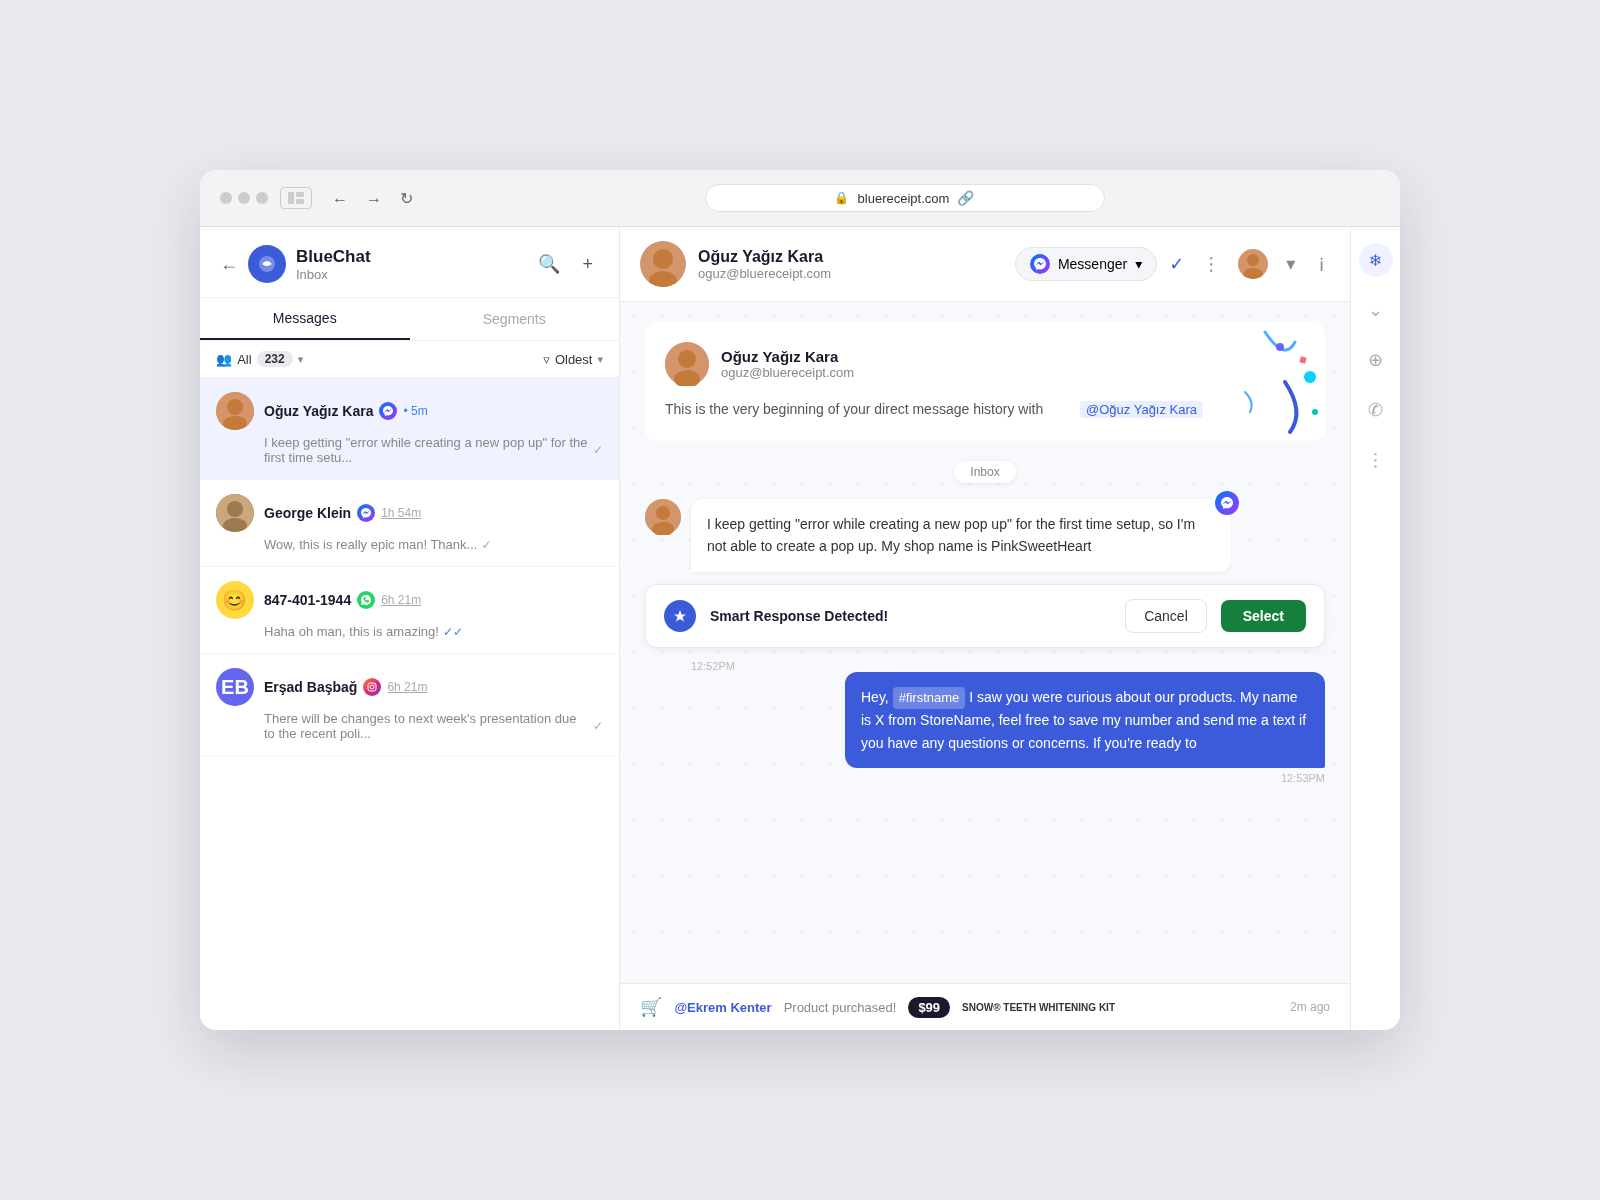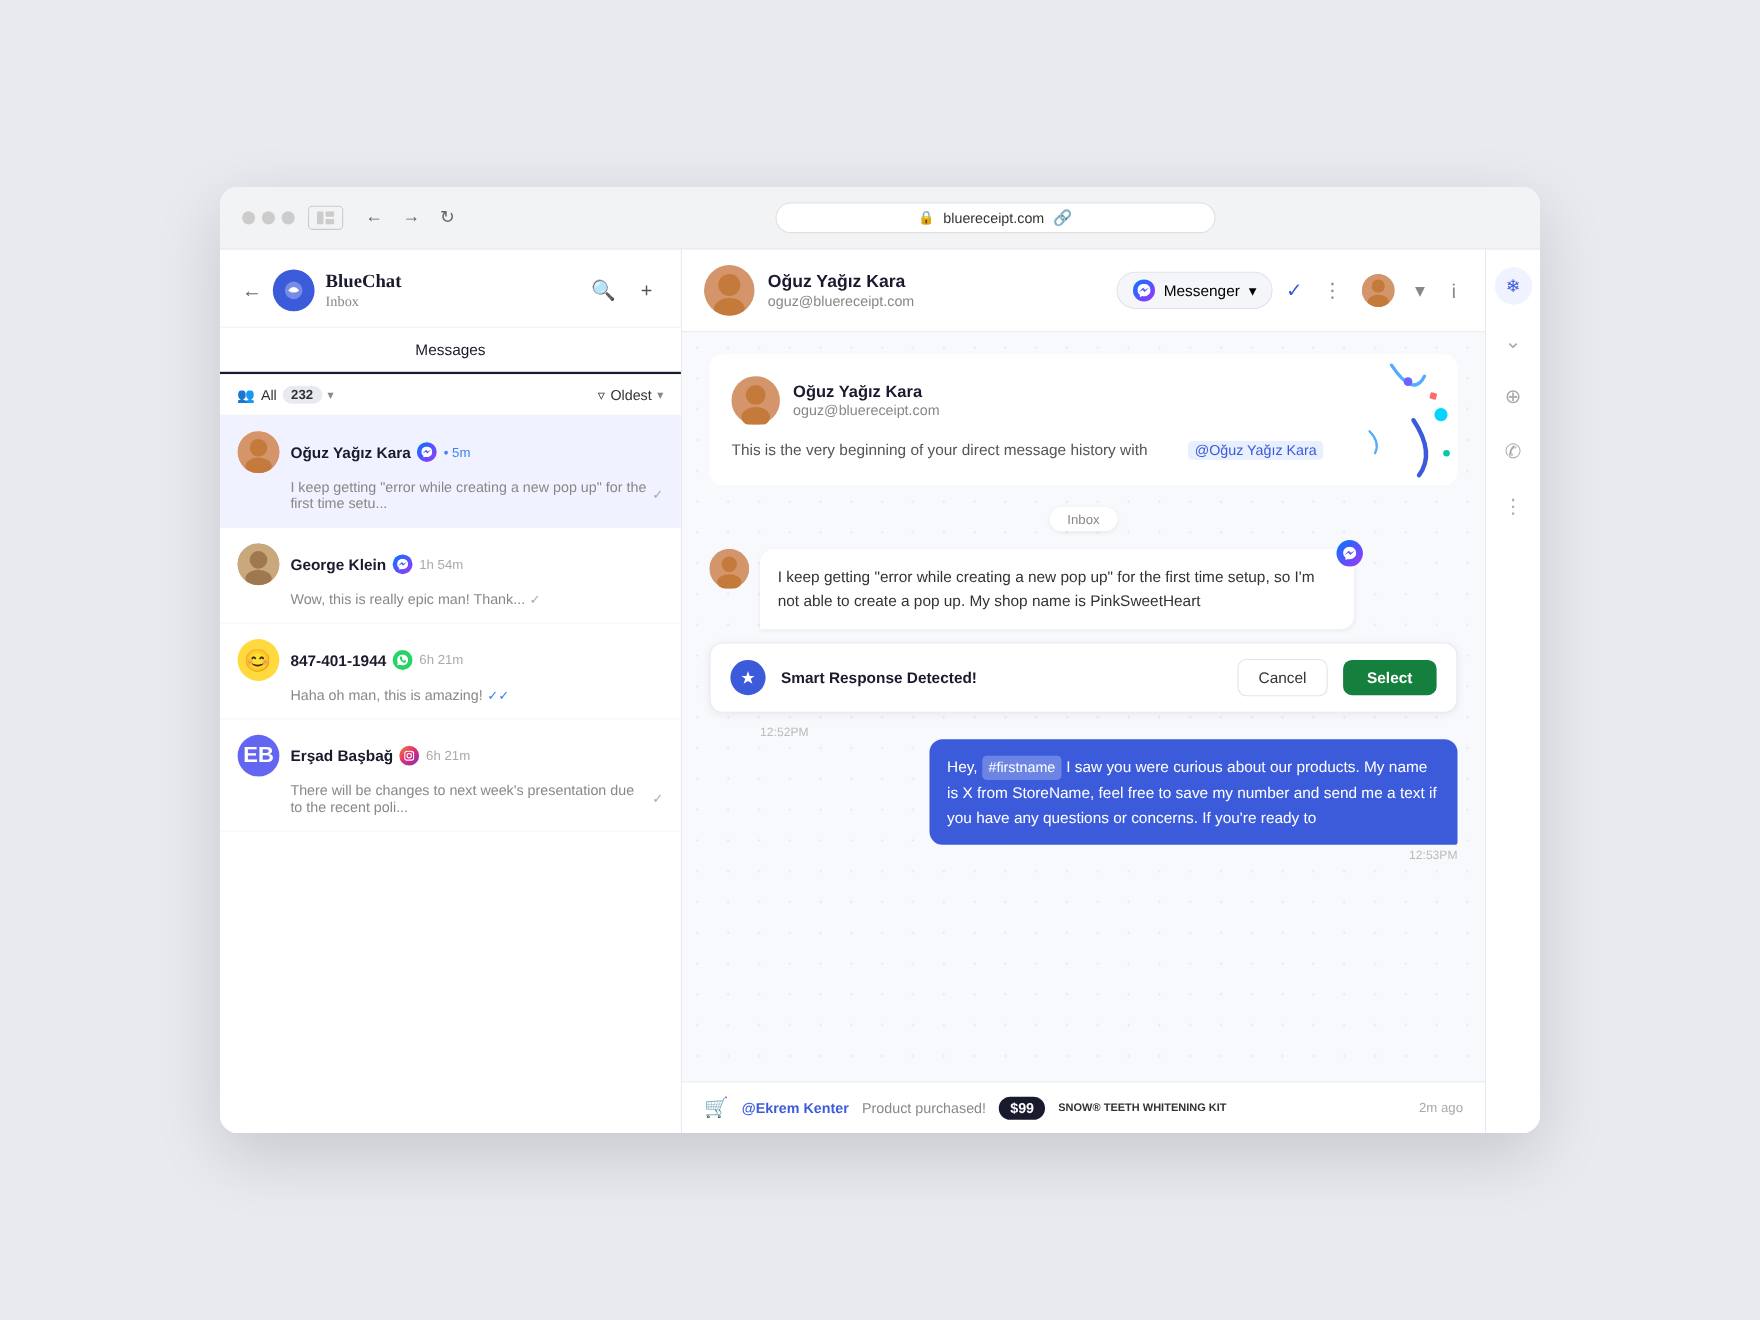--- a/index.html
+++ b/index.html
@@ -86,21 +86,21 @@
     .back-btn {
       background: none; border: none; cursor: pointer;
       color: #666; font-size: 18px;
     }
     .logo-circle {
       width: 38px; height: 38px; border-radius: 50%;
       background: #3b5bdb;
       display: flex; align-items: center; justify-content: center;
       color: white; font-size: 18px;
     }
-    .sidebar-title { flex: 1; font-family: Liberation Serif, serif; }
+    .sidebar-title { flex: 1; }
     .sidebar-title .app-name { font-weight: 700; font-size: 17px; color: #1a1a2e; }
     .sidebar-title .inbox-label { font-size: 13px; color: #888; }
     .search-btn, .add-btn {
       background: none; border: none; cursor: pointer;
       color: #555; font-size: 18px; padding: 4px 6px;
     }
 
     .tab-row {
       display: flex;
       border-bottom: 1px solid #f0f1f5;
@@ -161,21 +161,21 @@
     .conv-name { font-size: 14px; font-weight: 600; color: #1a1a2e; }
     .conv-name-row { display: flex; align-items: center; gap: 6px; }
     .platform-badge {
       width: 18px; height: 18px; border-radius: 50%;
       display: flex; align-items: center; justify-content: center;
       font-size: 10px;
     }
     .messenger-badge { background: linear-gradient(135deg, #0078ff, #a334fa); color: white; }
     .whatsapp-badge { background: #25d366; color: white; }
     .instagram-badge { background: linear-gradient(135deg, #f58529, #dd2a7b, #8134af); color: white; }
-    .time-label { font-size: 12px; color: #aaa; }
+    .time-label { font-size: 12px; color: #aaa; text-decoration: underline; }
     .dot-indicator { color: #3b82f6; font-size: 12px; }
     .conv-preview { font-size: 13px; color: #888; display: flex; align-items: center; gap: 4px; padding-left: 48px; }
     .check-icon { color: #aaa; font-size: 12px; }
     .check-icon.read { color: #3b82f6; }
 
     
     .chat-main {
       flex: 1;
       display: flex;
       flex-direction: column;
@@ -394,20 +394,21 @@
         <div class="sidebar-title">
           <div class="app-name">BlueChat</div>
           <div class="inbox-label">Inbox</div>
         </div>
         <button class="search-btn">🔍</button>
         <button class="add-btn">+</button>
       </div>
 
       <div class="tab-row">
         <button class="tab-btn active">Messages</button>
+        <button class="tab-btn">Segments</button>
       </div>
 
       <div class="filter-row">
         <div class="filter-group">
           <span>👥</span>
           <span>All</span>
           <span class="count-badge">232</span>
           <span class="chevron-icon">▾</span>
         </div>
         <div class="filter-divider"></div>

